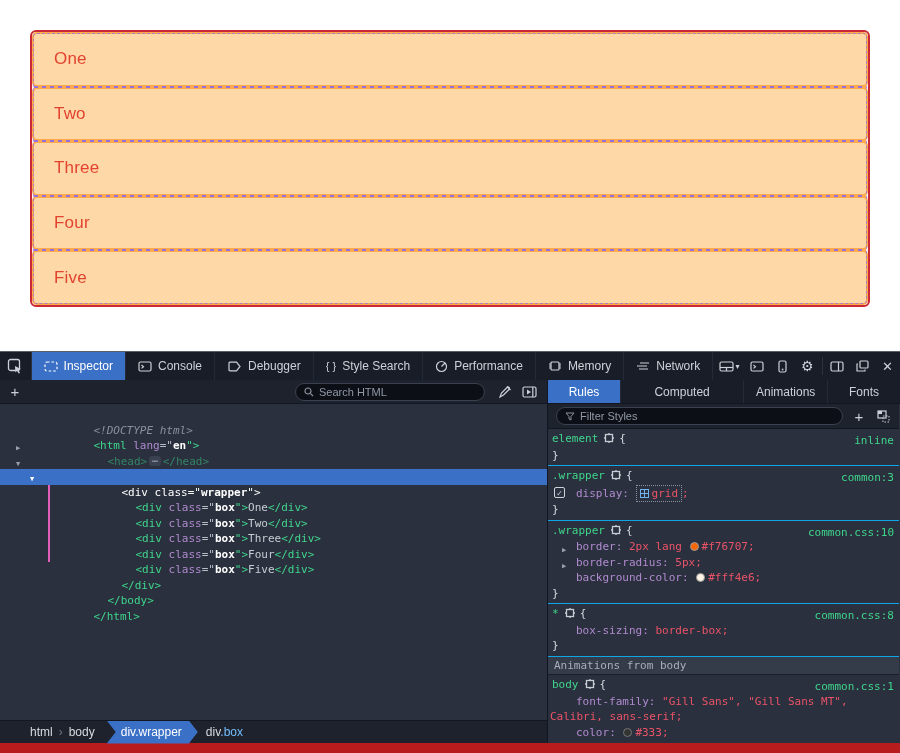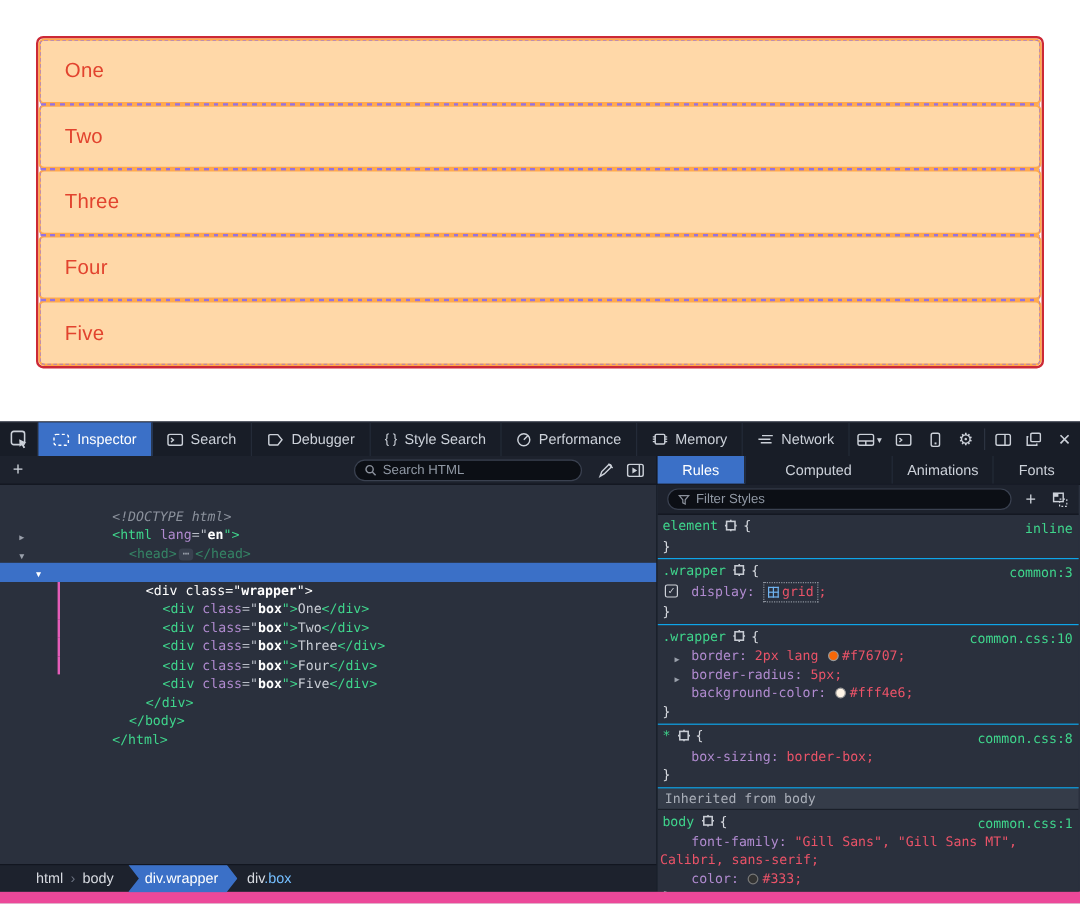--- a/index.html
+++ b/index.html
@@ -13,21 +13,21 @@
     --green:#3fd58c;
     --purple:#b18bd0;
     --red:#eb5368;
     --blue-val:#75bfff;
     --pink-guide:#e45db8;
     --input-bg:#0c0f15;
     --input-border:#3a4150;
   }
   *{margin:0;padding:0;box-sizing:border-box;}
   html,body{width:900px;background:#fff;}
-  .stage{position:relative;width:900px;height:753px;overflow:hidden;font-family:"Liberation Sans",sans-serif;background:#ec4899;}
+  .stage{position:relative;width:900px;height:753px;overflow:hidden;font-family:"Liberation Sans",sans-serif;background:#b91c1c;}
 
   
   .page{position:absolute;left:0;top:0;width:900px;height:361px;background:#fff;}
   .wrapper{position:absolute;left:30px;top:30px;width:840px;height:277px;background:#fff4e6;
     border:2px solid #cc2936;border-radius:6px;display:flex;flex-direction:column;}
   .wrapper::after{content:"";position:absolute;inset:1px;border:1px dashed rgba(143,111,232,.75);border-radius:4px;pointer-events:none;}
   .box{flex:1;display:flex;align-items:center;padding-left:20px;background:#ffd8a8;
     border:2px solid #ffa94d;border-radius:5px;color:#e2432e;font-size:17px;letter-spacing:.2px;}
   .grid-row-line{position:absolute;left:2px;right:2px;height:2px;pointer-events:none;
     background:repeating-linear-gradient(90deg,rgba(143,111,232,.95) 0 4px,rgba(255,169,77,.9) 4px 8px);}
@@ -166,21 +166,21 @@
         <svg width="14" height="11" viewBox="0 0 14 11">
           <rect x="1" y="1" width="12" height="9" rx="2" fill="none" stroke="#fff" stroke-width="1.2" stroke-dasharray="2.5 2"></rect>
         </svg>
         <span>Inspector</span>
       </div>
       <div class="dt-tab">
         <svg width="14" height="11" viewBox="0 0 14 11">
           <rect x="1" y="1" width="12" height="9" rx="1.5" fill="none" stroke="#ccd1d9" stroke-width="1.2"></rect>
           <path d="M3.5 4 L5.5 5.7 L3.5 7.4" fill="none" stroke="#ccd1d9" stroke-width="1.2"></path>
         </svg>
-        <span>Search</span>
+        <span>Console</span>
       </div>
       <div class="dt-tab">
         <svg width="15" height="11" viewBox="0 0 15 11">
           <path d="M2 2.2 Q2 1.2 3 1.2 L9.5 1.2 L13 5.5 L9.5 9.8 L3 9.8 Q2 9.8 2 8.8 Z" fill="none" stroke="#ccd1d9" stroke-width="1.2"></path>
         </svg>
         <span>Debugger</span>
       </div>
       <div class="dt-tab">
         <span style="font-size:11px;color:#ccd1d9;">{ }</span>
         <span>Style Search</span>
@@ -426,21 +426,21 @@
                     <path d="M5 0v1.5M5 8.5V10M0 5h1.5M8.5 5H10" stroke="#c8ccd4" stroke-width="1.3"></path>
                   </svg></span><span class="brace">{</span>
               <span class="src-link">common.css:8</span>
             </div>
             <div class="prop">
               <span class="pname">box-sizing</span><span class="pname">: </span><span class="pval">border-box</span><span class="psemi">;</span>
             </div>
             <div class="rule-close">}</div>
           </div>
 
-          <div class="inherit-band">Inherited from body</div>
+          <div class="inherit-band">Animations from body</div>
 
           <div class="rule">
             <div class="rule-head">
               <span class="selector">body</span><span class="sel-ic"><svg width="10" height="10" viewBox="0 0 10 10">
                     <rect x="1.5" y="1.5" width="7" height="7" fill="none" stroke="#c8ccd4" stroke-width="1.3"></rect>
                     <path d="M5 0v1.5M5 8.5V10M0 5h1.5M8.5 5H10" stroke="#c8ccd4" stroke-width="1.3"></path>
                   </svg></span><span class="brace">{</span>
               <span class="src-link">common.css:1</span>
             </div>
             <div class="prop">

